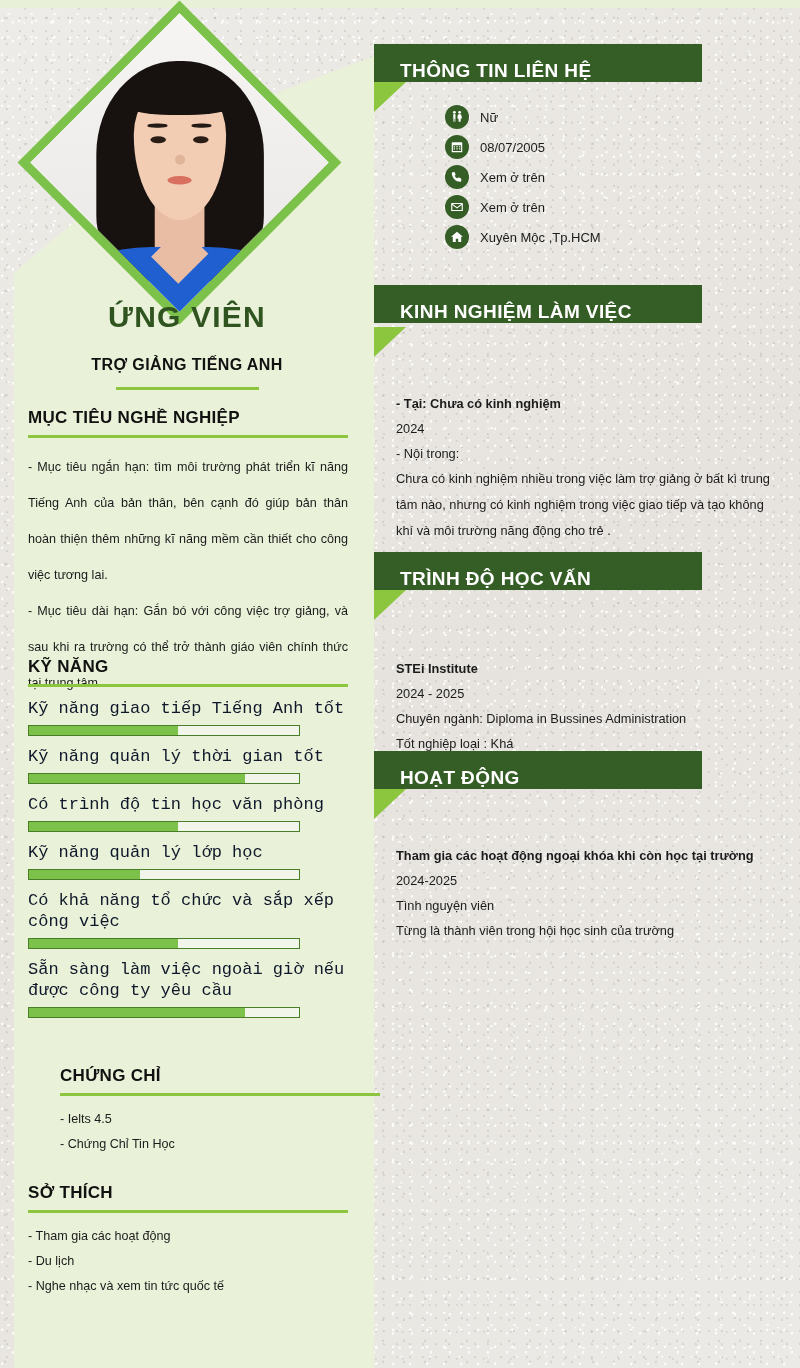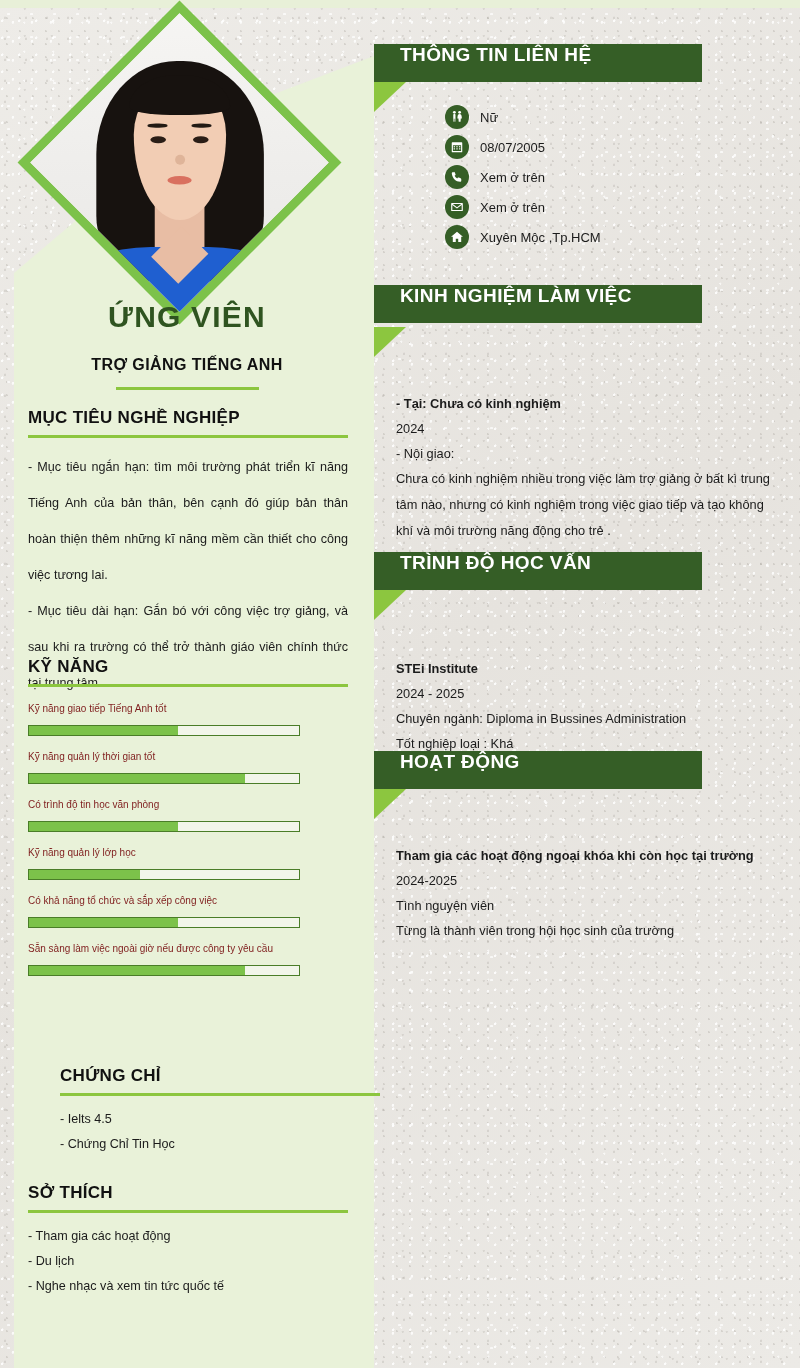--- a/index.html
+++ b/index.html
@@ -166,35 +166,35 @@
     letter-spacing:.3px; margin-bottom:7px;
   }
   .lsec .rule { width:320px; height:2.5px; background:#8cc63f; margin-bottom:11px; }
   .lsec p {
     font-size:12.6px; color:#1b1b1b; line-height:36px;
     text-align:justify;
   }
   .lsec .line { font-size:12.6px; color:#1b1b1b; line-height:25px; }
 
   
-  .skill-label { font-size:10px; color:#7f1d1d; line-height:21px; margin-top:10px; }
+  .skill-label { font-size:17px; color:#0f172a; line-height:21px; margin-top:10px;font-family:Liberation Mono, monospace; }
   .bar {
     margin-top:6px;
     width:272px; height:11px;
     border:1px solid #4a7d28;
     background:#f2f6ea;
   }
   .bar > span { display:block; height:100%; background:#7cc24a; }
 
   
   .rhead {
     position:absolute; left:374px;
     width:328px; height:38px;
     background:#355e26;
-    display:flex; align-items:flex-start;
+    display:flex; align-items:flex-end;
   }
   .rhead h2 {
     color:#ffffff; font-size:19px; font-weight:bold;
     letter-spacing:.4px; margin-left:26px;
   }
   .rfold {
     position:absolute; left:374px;
     width:32px; height:30px;
     background:#8cc63f;
     clip-path:polygon(0 0, 100% 0, 0 100%);
@@ -376,21 +376,21 @@
     <span class="ctext">Xuyên Mộc ,Tp.HCM</span>
   </div>
 
   <div class="rhead" style="top:285px;">
     <h2>KINH NGHIỆM LÀM VIỆC</h2>
   </div>
   <div class="rfold" style="top:327px;"></div>
   <div class="rbody" style="top:363px;">
     <div class="t b">- Tại: Chưa có kinh nghiệm</div>
     <div class="t">2024</div>
-    <div class="t">- Nội giao:</div>
+    <div class="t">- Nội trong:</div>
     <div class="t w">Chưa có kinh nghiệm nhiều trong việc làm trợ giảng ở bất kì trung tâm nào, nhưng có kinh nghiệm trong việc giao tiếp và tạo không khí và môi trường năng động cho trẻ .</div>
   </div>
 
   <div class="rhead" style="top:552px;">
     <h2>TRÌNH ĐỘ HỌC VẤN</h2>
   </div>
   <div class="rfold" style="top:590px;"></div>
   <div class="rbody" style="top:628px;">
     <div class="t b">STEi Institute</div>
     <div class="t">2024 - 2025</div>

